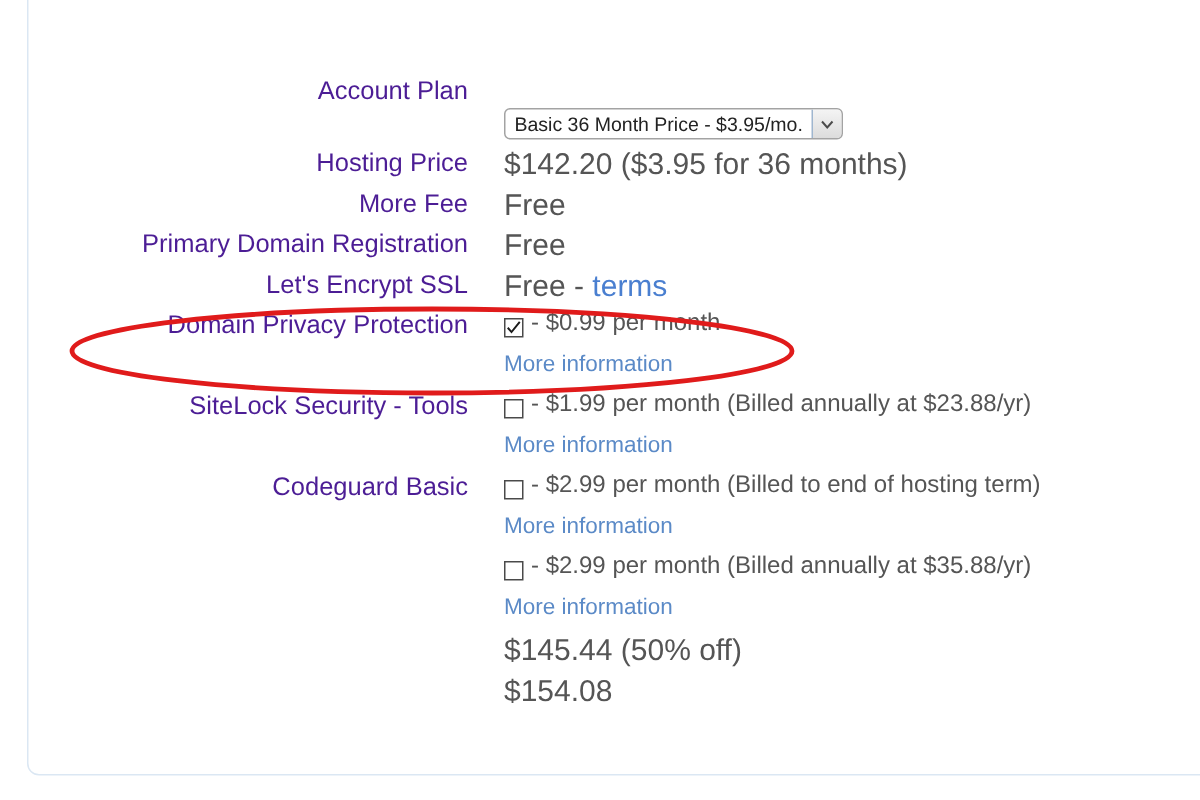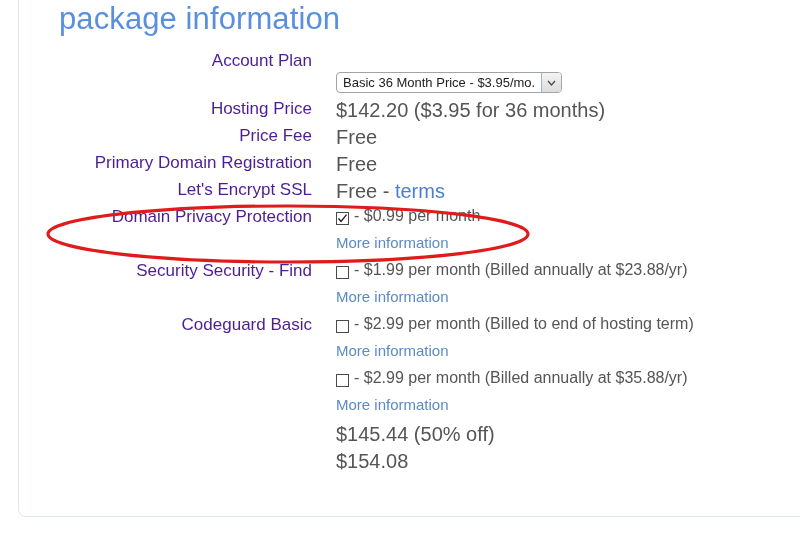--- a/index.html
+++ b/index.html
@@ -142,21 +142,20 @@
     left: 0; top: 0;
     width: 800px; height: 533px;
     pointer-events: none;
   }
 </style>
 </head>
 <body>
 
 <div id="panel">
 
-  <div id="page-title">package information</div>
 
   <div id="form">
 
     <div class="row" style="height:48px;">
       <div class="label" style="top:0;">Account Plan</div>
       <div class="plan-select">
         <span class="sel-text">Basic 36 Month Price - $3.95/mo.</span>
         <span class="sel-btn">
           <svg width="11" height="11" viewBox="0 0 11 11">
               <path d="M2 4 L5.5 8 L9 4" fill="none" stroke="#4b4b4b" stroke-width="1.3"></path>
@@ -164,21 +163,21 @@
         </span>
       </div>
     </div>
 
     <div class="row">
       <div class="label">Hosting Price</div>
       <div class="value">$142.20  ($3.95 for 36 months)</div>
     </div>
 
     <div class="row">
-      <div class="label">Price Fee</div>
+      <div class="label">More Fee</div>
       <div class="value">Free</div>
     </div>
 
     <div class="row">
       <div class="label">Primary Domain Registration</div>
       <div class="value">Free</div>
     </div>
 
     <div class="row">
       <div class="label">Let's Encrypt SSL</div>
@@ -192,21 +191,21 @@
             <path d="M1.5 5.5 L4 8.4 L9.5 1.6" fill="none" stroke="#1b1b1b" stroke-width="1.3"></path>
           </svg>
       </span>
       <div class="cb-value">- $0.99 per month</div>
     </div>
     <div class="row sub">
       <a class="morelink" href="#">More information</a>
     </div>
 
     <div class="row">
-      <div class="label">Security Security - Find</div>
+      <div class="label">SiteLock Security - Tools</div>
       <span class="cbox"></span>
       <div class="cb-value">- $1.99 per month (Billed annually at $23.88/yr)</div>
     </div>
     <div class="row sub">
       <a class="morelink" href="#">More information</a>
     </div>
 
     <div class="row">
       <div class="label">Codeguard Basic</div>
       <span class="cbox"></span>

